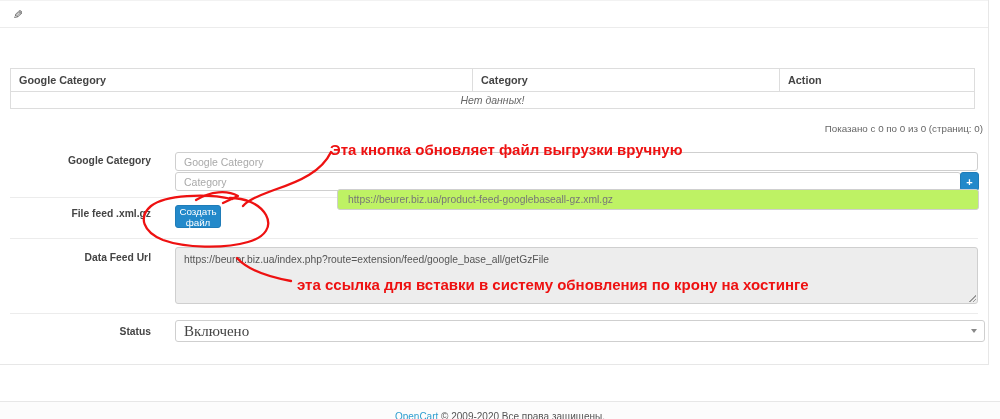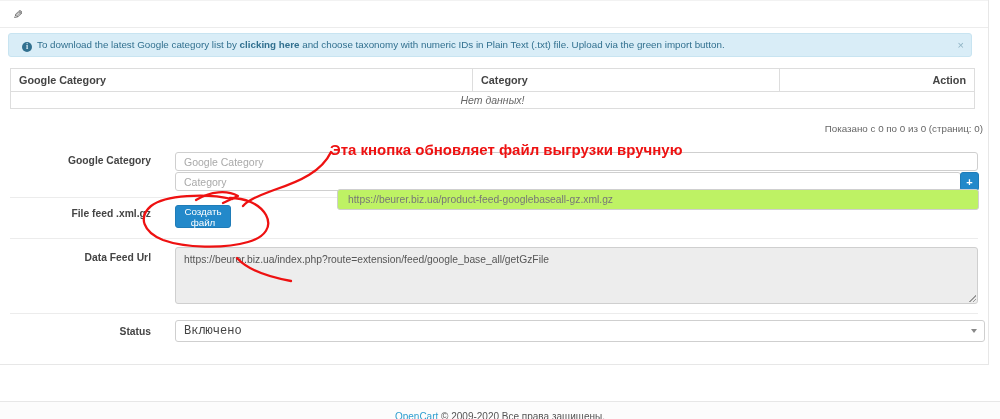--- a/index.html
+++ b/index.html
@@ -25,51 +25,51 @@
     background:#31708f; color:#d9edf7; font-size:8px; line-height:10px; text-align:center;
     font-weight:bold; vertical-align:-1px; margin-right:5px; font-family:"Liberation Serif", serif; }
   .alert b { font-weight:bold; }
   .alert-close { position:absolute; right:7px; top:0; line-height:22px; font-size:11px;
     color:#8fb4c4; cursor:pointer; background:none; border:none; font-family:inherit; }
 
   
   .grid-table { position:absolute; left:10px; top:68px; width:965px; border-collapse:collapse; table-layout:fixed; }
   .grid-table th, .grid-table td { border:1px solid #ddd; }
   .grid-table th { font-size:10.8px; font-weight:bold; color:#444; text-align:left; padding:5px 8px; background:#fff; }
-  .grid-table th.col-action { text-align:right; }
+  .grid-table th.col-action { text-align:left; }
   .grid-table td { font-size:10.5px; color:#666; text-align:center; padding:2px 8px;font-style:italic; }
 
   .pagination-info { position:absolute; right:17px; top:123px; font-size:9.8px; color:#666;margin-left:13px; }
 
   
   .form-label { position:absolute; left:0; width:151px; text-align:right; font-size:10.3px;
     font-weight:bold; color:#444; }
   .txt-input { position:absolute; height:19px; border:1px solid #cfcfcf; border-radius:3px;
     font-size:10.5px; color:#555; padding:0 8px; font-family:"Liberation Sans", sans-serif; background:#fff; }
   .txt-input::placeholder { color:#a9a9a9; opacity:1; }
   .btn-blue { background:#2389ca; color:#fff; border:1px solid #1f7cb8; border-radius:3px;
     font-family:"Liberation Sans", sans-serif; cursor:pointer; }
   .plus-btn { position:absolute; left:960px; top:172px; width:19px; height:19px;
     font-size:11px; font-weight:bold; line-height:16px; text-align:center; }
-  .create-btn { position:absolute; left:175px; top:205px; width:56px; height:23px; font-size:9.8px; }
+  .create-btn { position:absolute; left:175px; top:205px; width:46px; height:23px; font-size:9.8px; }
   .readonly-input { position:absolute; left:337px; top:189px; width:642px; height:21px;
     background:#bef264; border:1px solid #cfcfcf; border-radius:3px; font-size:10.3px; color:#777;
     padding:0 10px; font-family:"Liberation Sans", sans-serif; }
   .url-textarea { position:absolute; left:175px; top:247px; width:803px; height:57px;
     background:#ededed; border:1px solid #cfcfcf; border-radius:3px; font-size:10.3px; color:#555;
     padding:5px 8px; font-family:"Liberation Sans", sans-serif; resize:none; overflow:hidden; line-height:13px; }
   .resize-grip { position:absolute; left:968px; top:294px; width:8px; height:8px;
     background:
       linear-gradient(135deg, transparent 0 55%, #999 55% 63%, transparent 63% 78%, #999 78% 86%, transparent 86%); }
   .row-divider { position:absolute; left:10px; width:968px; height:1px; background:#ececec; }
 
   .select-wrap { position:absolute; left:175px; top:320px; width:810px; height:22px; }
   .select-wrap select { width:100%; height:100%; border:1px solid #cfcfcf; border-radius:3px;
-    background:#fff; font-size:12px; color:#444; padding:0 18px 0 8px;
-    -webkit-appearance:none; appearance:none; font-family:Liberation Mono, monospace; }
+    background:#fff; font-size:15px; color:#444; padding:0 18px 0 8px;
+    -webkit-appearance:none; appearance:none; font-family:Liberation Serif, serif; }
   .select-caret { position:absolute; right:8px; top:9px; width:0; height:0; pointer-events:none;
     border-left:3.5px solid transparent; border-right:3.5px solid transparent; border-top:4px solid #888; }
 
   
   .footer-line { position:absolute; left:0; top:401px; width:1000px; height:1px; background:#e7e7e7; }
   .footer-bg { position:absolute; left:0; top:402px; width:1000px; height:17px; background:#fcfcfc; }
   .footer-text { position:absolute; left:0; top:410px; width:1000px; text-align:center;
     font-size:10px; line-height:13px; color:#555; }
   .footer-text .brand { color:#2e9fd0; text-decoration:none; }
 
@@ -83,24 +83,20 @@
 <body>
 
 <div id="page">
 
   <div class="panel-heading">
     <span class="pencil">✎</span>
   </div>
   <div class="panel-border-right"></div>
   <div class="panel-border-bottom"></div>
 
-  <div class="alert">
-    <span class="info-badge">i</span><span>To download the latest Google category list by </span><b>clicking here</b><span> and choose taxonomy with numeric IDs in Plain Text (.txt) file. Upload via the green import button.</span>
-    <button class="alert-close">×</button>
-  </div>
 
   <table class="grid-table">
     <colgroup>
         <col style="width:462px">
         <col style="width:307px">
         <col>
       </colgroup>
     <thead>
       <tr>
         <th>Google Category</th>
@@ -154,14 +150,15 @@
       <path d="M 331 152 C 322 171, 301 181, 274 190 C 258 196, 248 200, 243 206"></path>
 
       <path d="M 232 199 C 206 193, 165 195, 151 206 C 138 217, 143 232, 163 240 C 185 248, 224 249, 248 242 C 266 237, 272 226, 266 215 C 259 203, 244 198, 230 198"></path>
 
       <path d="M 196 200 C 211 191, 227 190, 238 196 L 223 203"></path>
 
       <path d="M 237 258 C 246 268, 263 276, 291 281"></path>
     </g>
   </svg>
   <div class="annot-text" id="annot1">Эта кнопка обновляет файл выгрузки вручную</div>
+  <div class="annot-text" id="annot2">эта ссылка для вставки в систему обновления по крону на хостинге</div>
 
 </div>
 
 </body></html>

